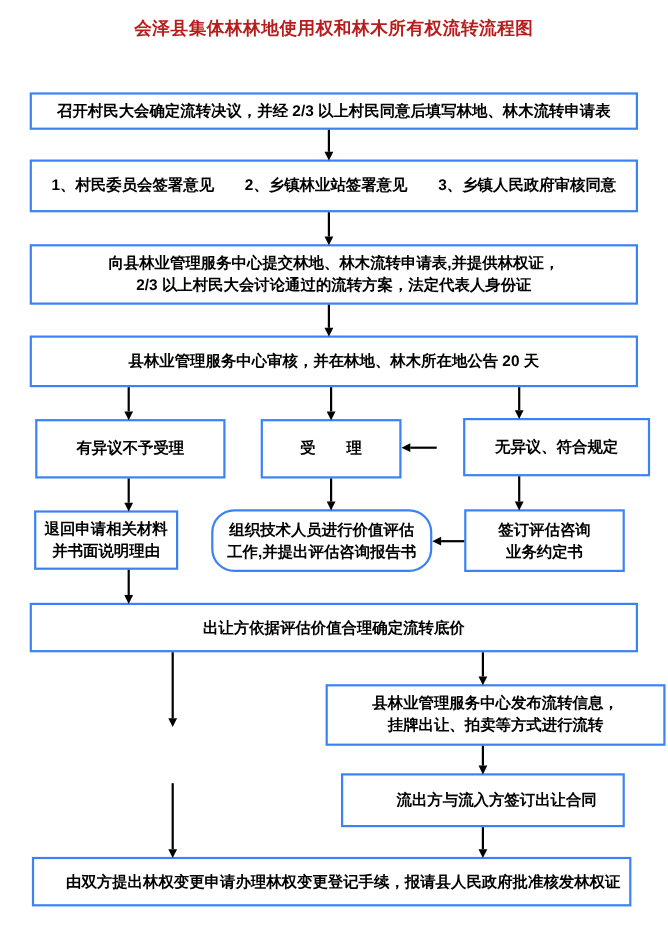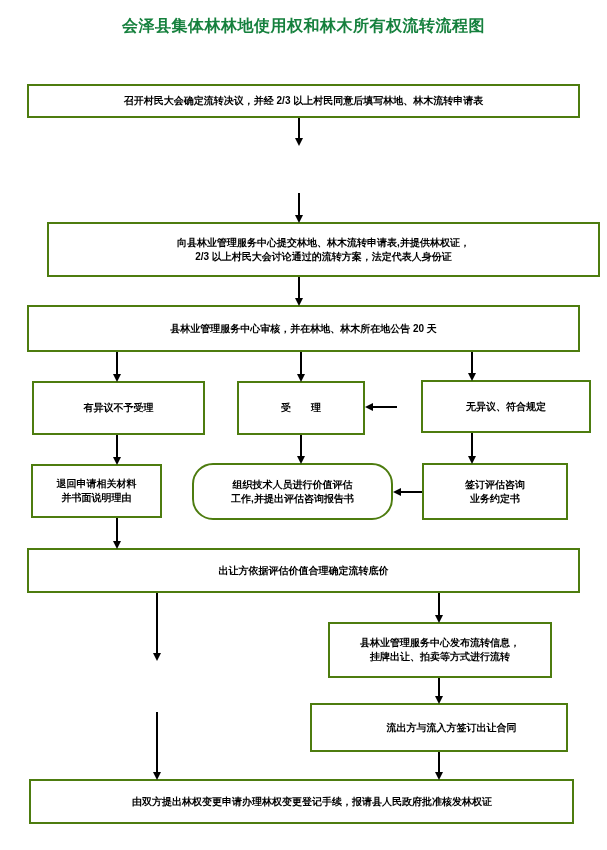--- a/index.html
+++ b/index.html
@@ -1,43 +1,44 @@
 <!DOCTYPE html>
 <html><head>
 <meta charset="utf-8">
 <style>
   html,body{margin:0;padding:0;background:#ffffff;}
   body{font-family:"Liberation Sans","DejaVu Sans",sans-serif;}
   #canvas{position:relative;width:607px;height:850px;background:#ffffff;overflow:hidden;}
   .title{position:absolute;left:0;top:16px;width:100%;text-align:center;
-         font-size:16px;font-weight:bold;color:#15803d;letter-spacing:.5px;}
-  .box{position:absolute;box-sizing:border-box;border:2px solid #4d7c0f;background:#fff;
+         font-size:16px;font-weight:bold;color:#b91c1c;letter-spacing:.5px;}
+  .box{position:absolute;box-sizing:border-box;border:2px solid #3b82f6;background:#fff;
        display:flex;align-items:center;justify-content:center;text-align:center;
-       font-size:10px;font-weight:bold;color:#000;line-height:1.4;
+       font-size:14px;font-weight:bold;color:#000;line-height:1.4;
        white-space:pre-line;padding:1px 3px;}
   .arrow-v{position:absolute;width:2px;background:#000;}
   .arrow-v::after{content:"";position:absolute;bottom:-8px;left:-3.5px;width:0;height:0;
        border-left:4.5px solid transparent;border-right:4.5px solid transparent;
        border-top:8px solid #000;}
   .arrow-h{position:absolute;height:2px;background:#000;}
   .arrow-h::before{content:"";position:absolute;left:-8px;top:-3.5px;width:0;height:0;
        border-top:4.5px solid transparent;border-bottom:4.5px solid transparent;
        border-right:8px solid #000;}
 </style>
 </head>
 <body>
 
 <div id="canvas">
 
   <div class="title">会泽县集体林林地使用权和林木所有权流转流程图</div>
 
   <div class="box" style="left:27px;top:84px;width:553px;height:34px;">召开村民大会确定流转决议，并经 2/3 以上村民同意后填写林地、林木流转申请表</div>
 
+  <div class="box" style="left:27px;top:145px;width:553px;height:48px;">1、村民委员会签署意见　　2、乡镇林业站签署意见　　3、乡镇人民政府审核同意</div>
 
-  <div class="box" style="left:27px;top:222px;width:553px;height:55px;margin-left:20px;">向县林业管理服务中心提交林地、林木流转申请表,并提供林权证，
+  <div class="box" style="left:27px;top:222px;width:553px;height:55px;">向县林业管理服务中心提交林地、林木流转申请表,并提供林权证，
 2/3 以上村民大会讨论通过的流转方案，法定代表人身份证</div>
 
   <div class="box" style="left:27px;top:305px;width:553px;height:47px;">县林业管理服务中心审核，并在林地、林木所在地公告 20 天</div>
 
   <div class="box" style="left:237px;top:381px;width:128px;height:54px;">受　　理</div>
 
   <div class="box" style="left:32px;top:381px;width:173px;height:54px;">有异议不予受理</div>
 
   <div class="box" style="left:397px;top:380px;width:170px;height:53px;margin-left:24px;">无异议、符合规定</div>
 
@@ -46,21 +47,21 @@
 
   <div class="box" style="left:192px;top:463px;width:201px;height:57px;border-radius:21px;">组织技术人员进行价值评估
 工作,并提出评估咨询报告书</div>
 
   <div class="box" style="left:422px;top:463px;width:146px;height:57px;">签订评估咨询
 业务约定书</div>
 
   <div class="box" style="left:27px;top:548px;width:553px;height:45px;">出让方依据评估价值合理确定流转底价</div>
 
 
-  <div class="box" style="left:328px;top:622px;width:224px;height:56px;">县林业管理服务中心发布流转信息，
+  <div class="box" style="left:296px;top:622px;width:309px;height:56px;">县林业管理服务中心发布流转信息，
 挂牌出让、拍卖等方式进行流转</div>
 
   <div class="box" style="left:310px;top:703px;width:258px;height:49px;padding-left:28px;">流出方与流入方签订出让合同</div>
 
   <div class="box" style="left:29px;top:779px;width:545px;height:45px;padding-left:24px;">由双方提出林权变更申请办理林权变更登记手续，报请县人民政府批准核发林权证</div>
 
   <div class="arrow-v" style="left:298px;top:118px;height:20px;"></div>
   <div class="arrow-v" style="left:298px;top:193px;height:22px;"></div>
   <div class="arrow-v" style="left:298px;top:277px;height:21px;"></div>
   <div class="arrow-v" style="left:116px;top:352px;height:22px;"></div>

